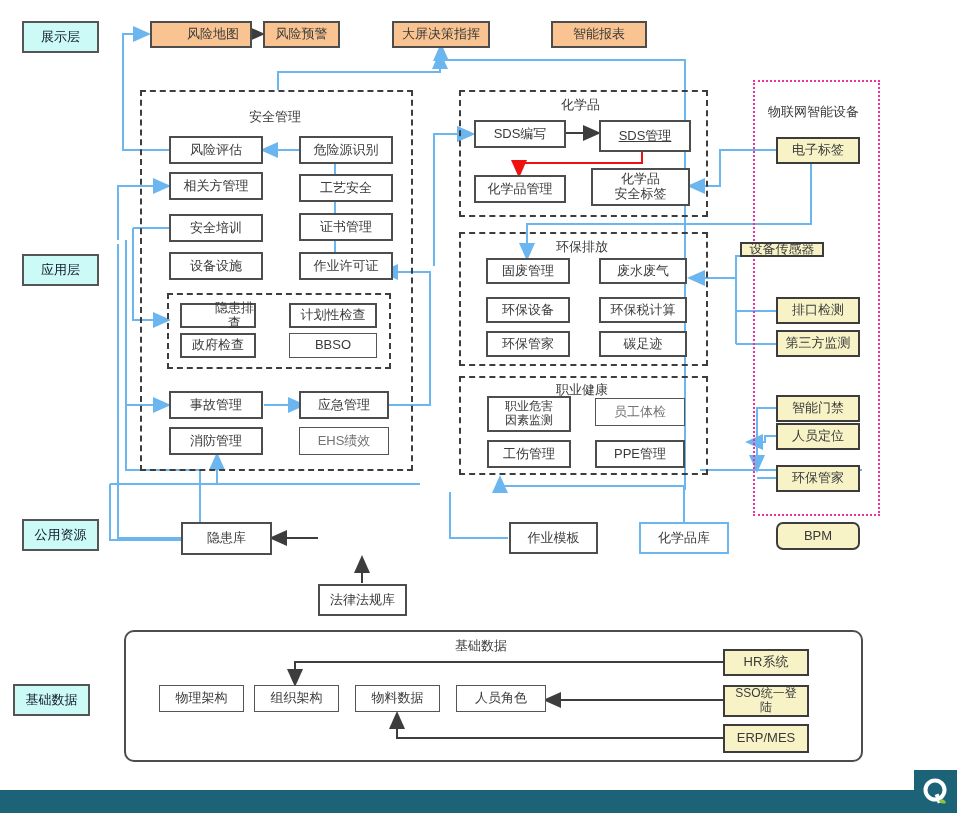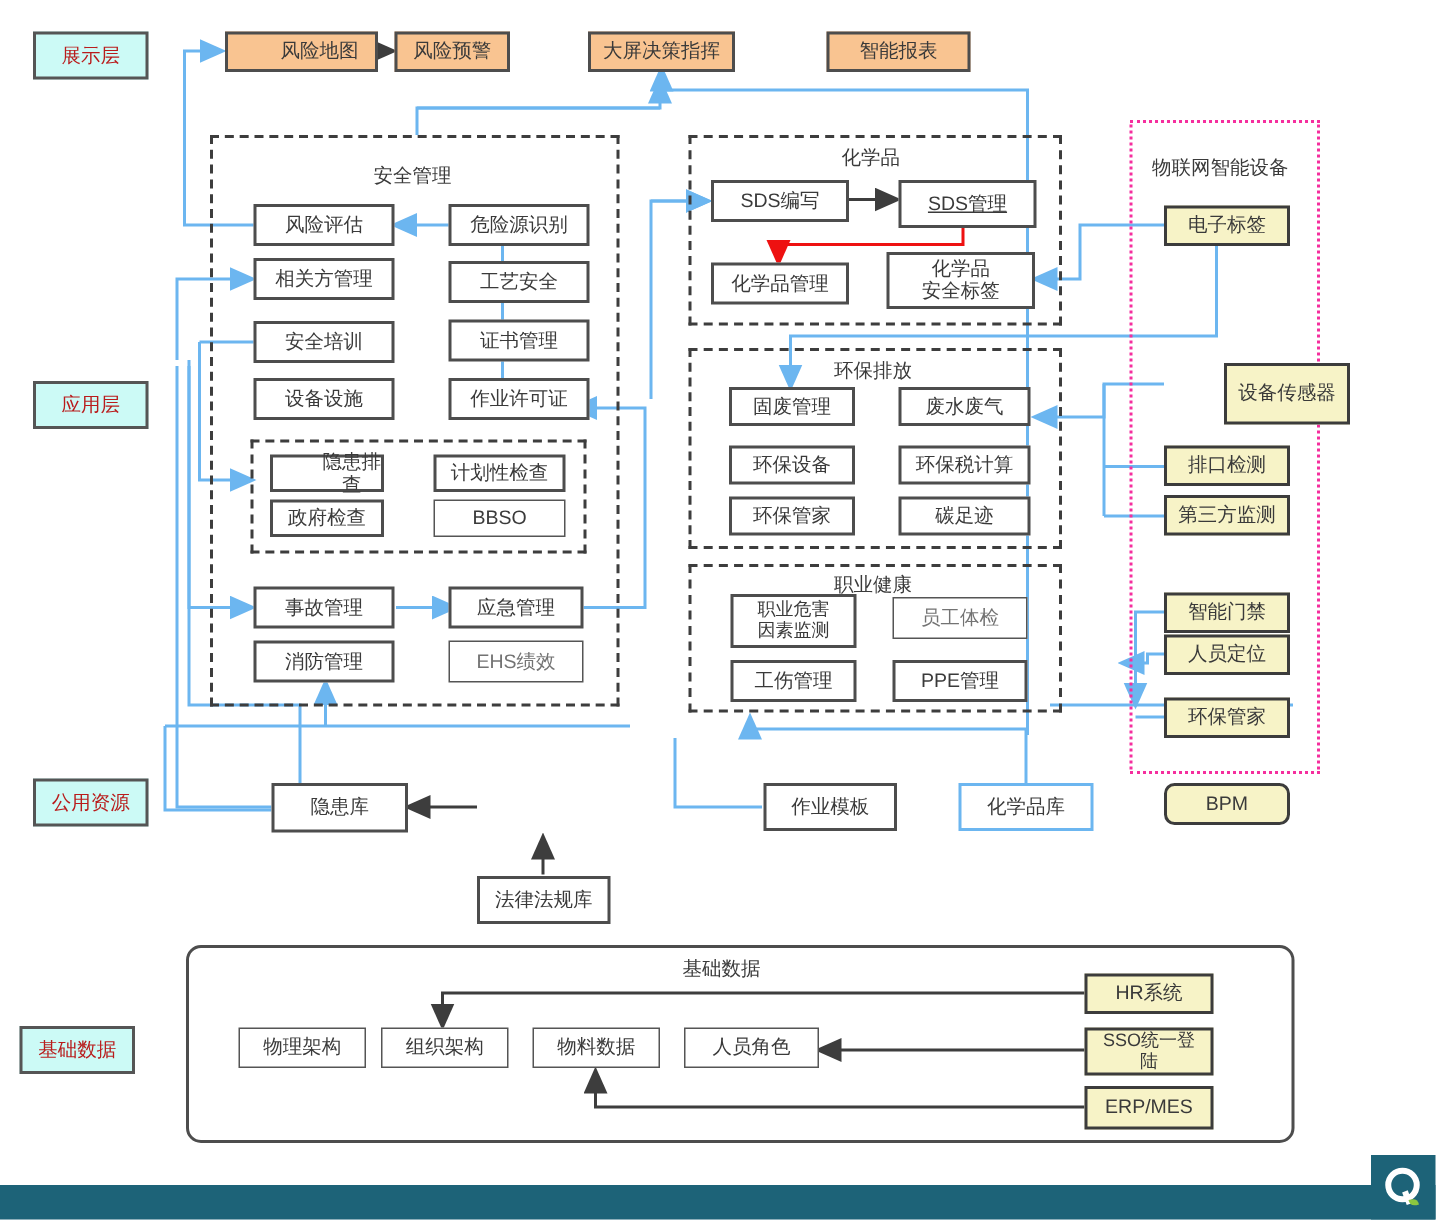--- a/index.html
+++ b/index.html
@@ -20,21 +20,21 @@
     text-align:center;
     font-size:13px;
     color:#3a3a3a;
     line-height:1.15;
     background:#ffffff;
     border:2px solid #4d4d4d;
     z-index:3;
   }
   .node.thin { border-width:1px; border-color:#555; }
   .layer-label {
-    background:#ccfaf6; border:2px solid #555; font-size:13px; color:#b91c1c;
+    background:#ccfaf6; border:2px solid #555; font-size:13px; color:#0f172a;
   }
   .orange { background:#f8c291cc; background:#f9c491; border:2px solid #4d4d4d; }
   .yellow { background:#f7f3c7; border:2px solid #3c3c3c; }
   .yellow.round { border-radius:7px; }
   .blue-border { border:2px solid #6cb6f0; color:#3a3a3a; background:#fff; }
   .dark-red { color:#737373; }
 
   .group {
     position:absolute;
     border:2px dashed #3d3d3d;
@@ -219,21 +219,21 @@
 因素监测</span>
   </div>
   <div class="node thin dark-red" style="left:595px; top:398px; width:90px; height:28px;">员工体检</div>
   <div class="node" style="left:487px; top:440px; width:84px; height:28px;">工伤管理</div>
   <div class="node" style="left:595px; top:440px; width:90px; height:28px;">PPE管理</div>
 
   <div class="group dotted-pink" style="left:753px; top:80px; width:127px; height:436px;"></div>
   <div class="group-title" style="left:768px; top:103px;">物联网智能设备</div>
 
   <div class="node yellow" style="left:776px; top:137px; width:84px; height:27px;">电子标签</div>
-  <div class="node yellow" style="left:816px; top:242px; width:84px; height:41px;">设备传感器</div>
+  <div class="node yellow" style="left:740px; top:242px; width:84px; height:15px;">设备传感器</div>
   <div class="node yellow" style="left:776px; top:297px; width:84px; height:27px;">排口检测</div>
   <div class="node yellow" style="left:776px; top:330px; width:84px; height:27px;">第三方监测</div>
   <div class="node yellow" style="left:776px; top:395px; width:84px; height:27px;">智能门禁</div>
   <div class="node yellow" style="left:776px; top:423px; width:84px; height:27px;">人员定位</div>
   <div class="node yellow" style="left:776px; top:465px; width:84px; height:27px;">环保管家</div>
 
   <div class="node yellow round" style="left:776px; top:522px; width:84px; height:28px;">BPM</div>
 
   <div class="node" style="left:181px; top:522px; width:91px; height:33px;">隐患库</div>
   <div class="node" style="left:318px; top:584px; width:89px; height:32px;">法律法规库</div>

